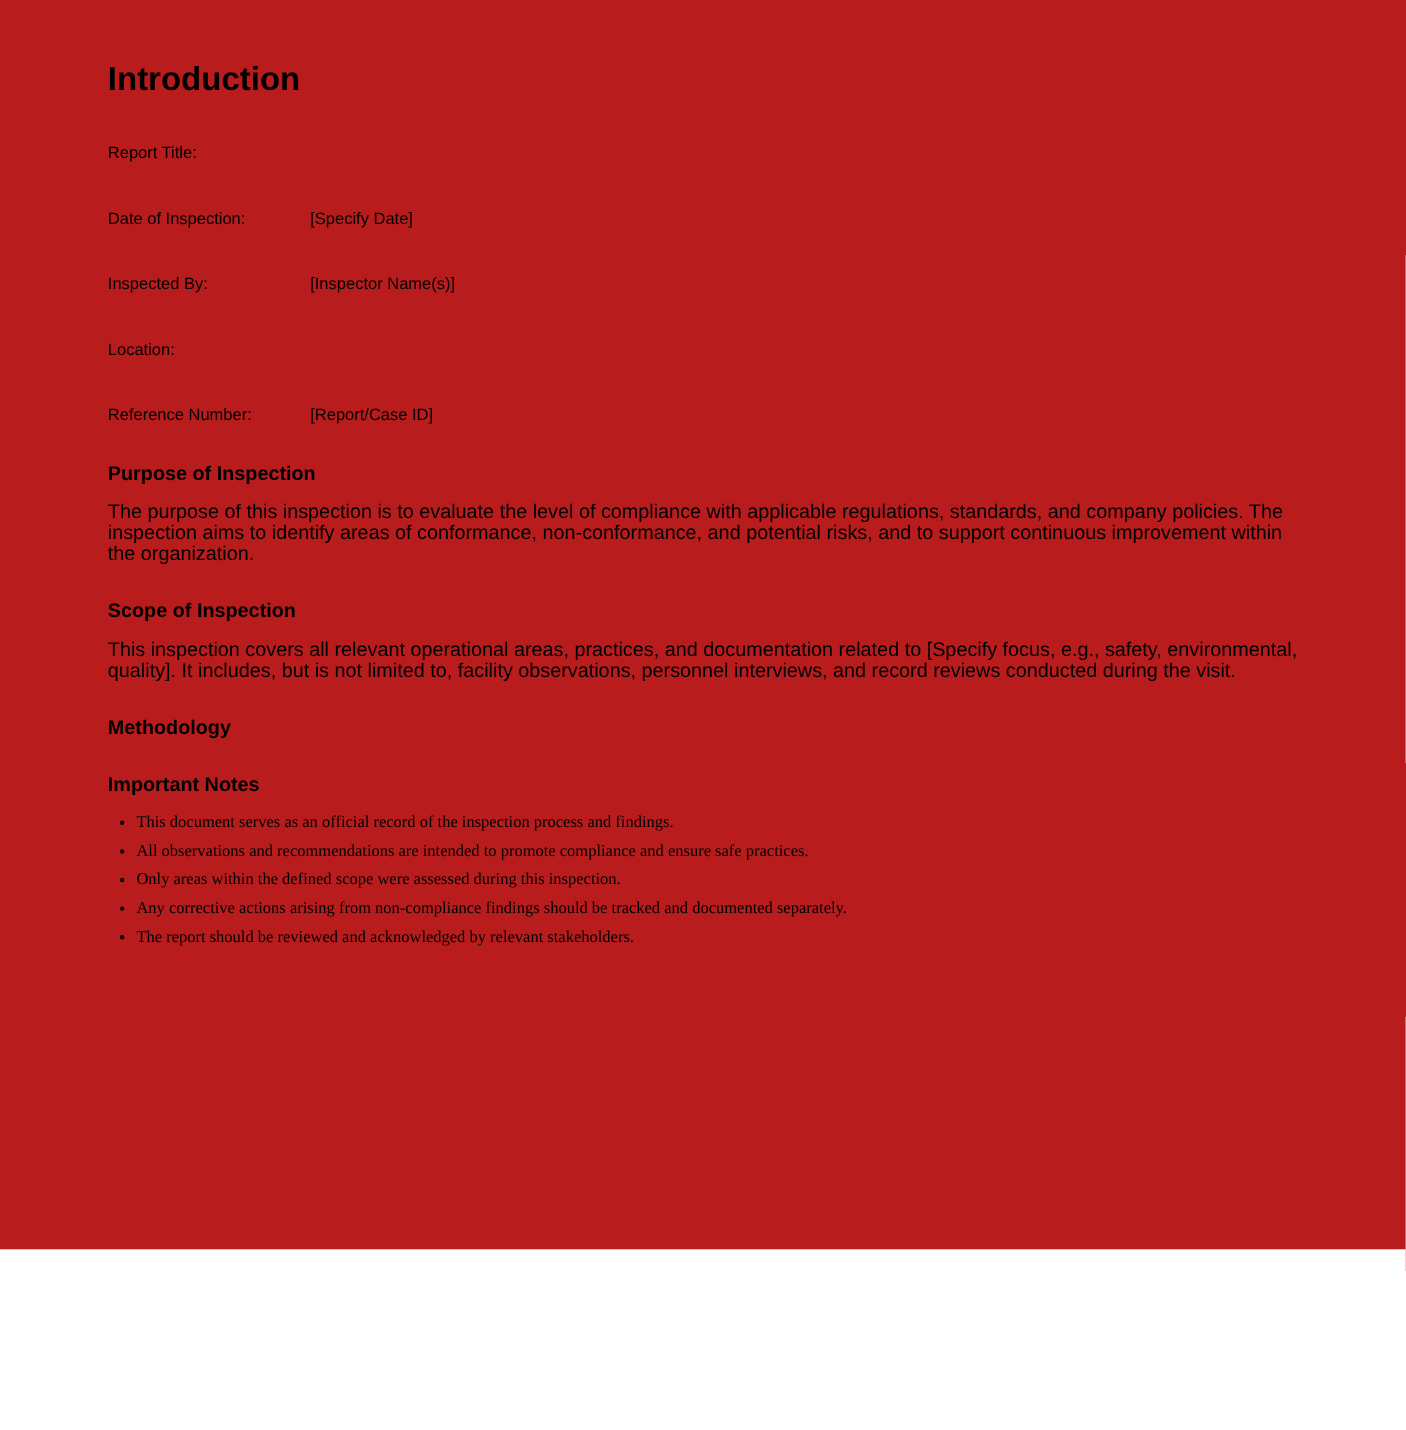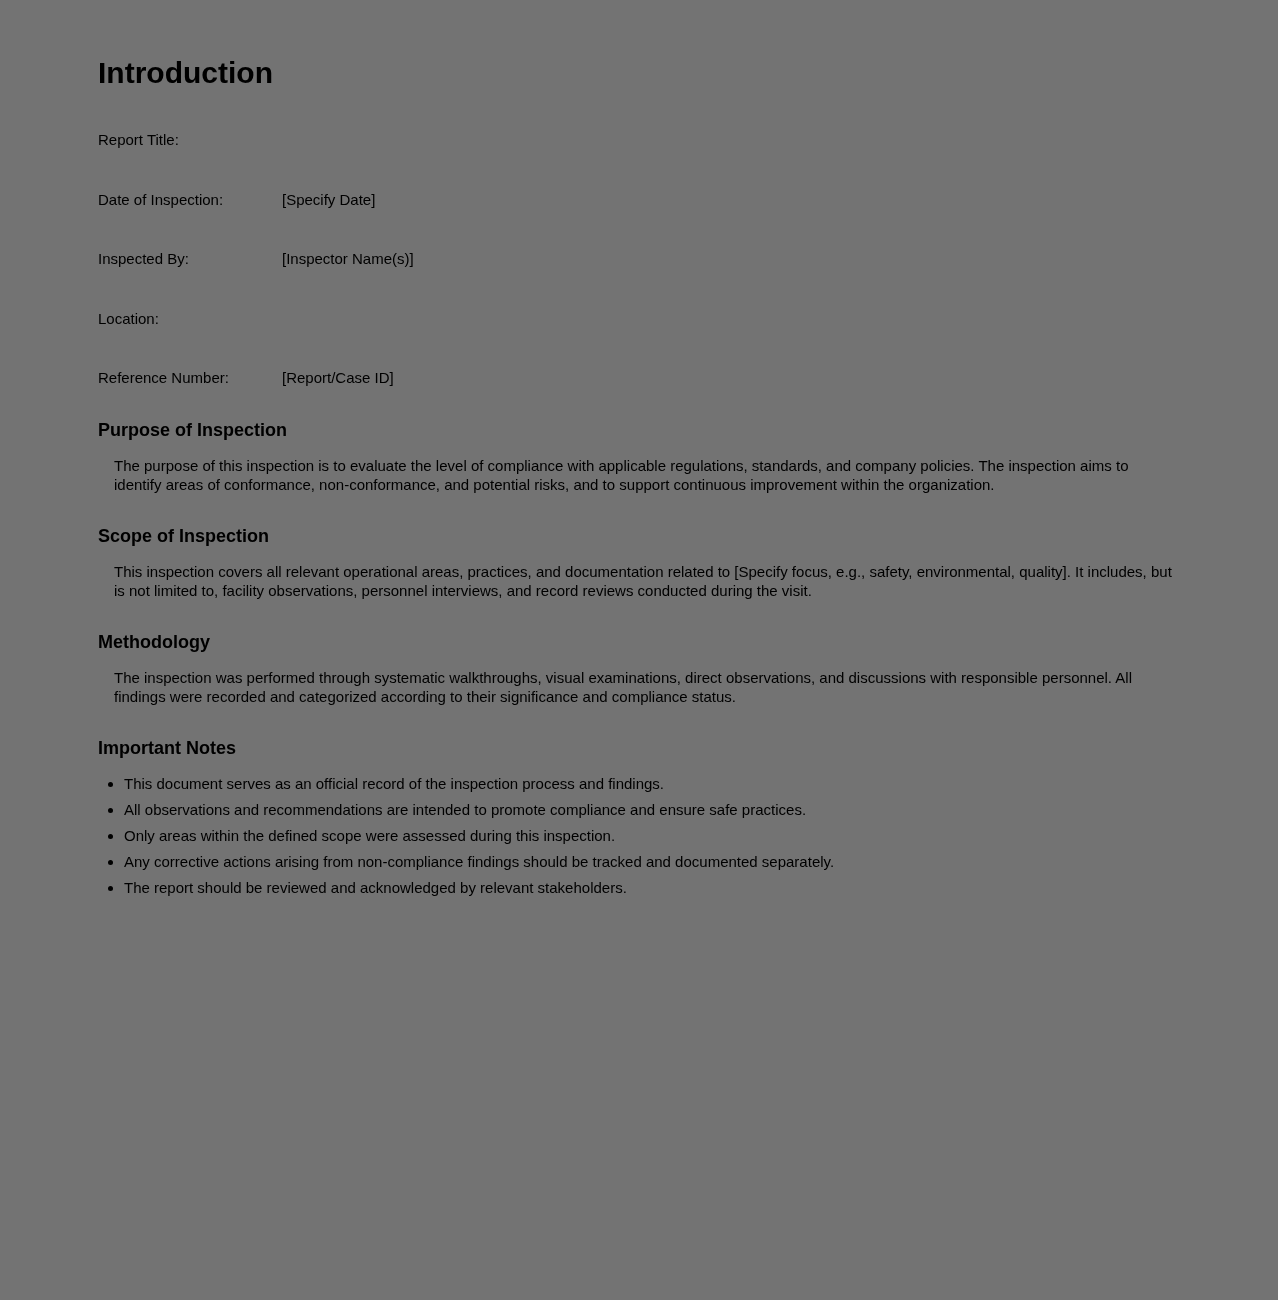--- a/index.html
+++ b/index.html
@@ -5,22 +5,22 @@
   html, body {
     margin: 0;
     padding: 0;
     background: #ffffff;
     color: #000000;
     font-family: "Liberation Sans", sans-serif;
   }
   .page {
     position: relative;
     width: 1278px;
-    height: 1300px;
-    background: #737373;
+    height: 1136px;
+    background: #b91c1c;
     box-sizing: border-box;
     padding: 56px 98px 0 98px;
     overflow: hidden;
   }
   h1.doc-title {
     font-size: 30px;
     line-height: 34px;
     font-weight: bold;
     margin: 0 0 14px 0;
   }
@@ -34,28 +34,29 @@
     width: 184px;
   }
   .meta-value { flex: 1; }
   h3.section-heading {
     font-size: 18px;
     line-height: 20px;
     font-weight: bold;
     margin: 32px 0 16px 0;
   }
   p.section-body {
-    font-size: 15px;
+    font-size: 18px;
     line-height: 19px;
-    margin: 0 0 16px 16px;
+    margin: 0 0 16px 0;
   }
   ul.notes-list {
     margin: 16px 0 12px 0;
     padding: 0 0 0 26px;
     font-size: 15px;
+    font-family: Liberation Serif, serif;
   }
   ul.notes-list li {
     line-height: 19px;
     margin: 0 0 7px 0;
   }
 </style>
 </head>
 <body>
 
 <div class="page">
@@ -88,21 +89,20 @@
     <p class="section-body">The purpose of this inspection is to evaluate the level of compliance with applicable regulations, standards, and company policies. The inspection aims to identify areas of conformance, non-conformance, and potential risks, and to support continuous improvement within the organization.</p>
   </div>
 
   <div>
     <h3 class="section-heading">Scope of Inspection</h3>
     <p class="section-body">This inspection covers all relevant operational areas, practices, and documentation related to [Specify focus, e.g., safety, environmental, quality]. It includes, but is not limited to, facility observations, personnel interviews, and record reviews conducted during the visit.</p>
   </div>
 
   <div>
     <h3 class="section-heading">Methodology</h3>
-    <p class="section-body">The inspection was performed through systematic walkthroughs, visual examinations, direct observations, and discussions with responsible personnel. All findings were recorded and categorized according to their significance and compliance status.</p>
   </div>
 
   <div>
     <h3 class="section-heading">Important Notes</h3>
     <ul class="notes-list">
       <li>This document serves as an official record of the inspection process and findings.</li>
       <li>All observations and recommendations are intended to promote compliance and ensure safe practices.</li>
       <li>Only areas within the defined scope were assessed during this inspection.</li>
       <li>Any corrective actions arising from non-compliance findings should be tracked and documented separately.</li>
       <li>The report should be reviewed and acknowledged by relevant stakeholders.</li>

